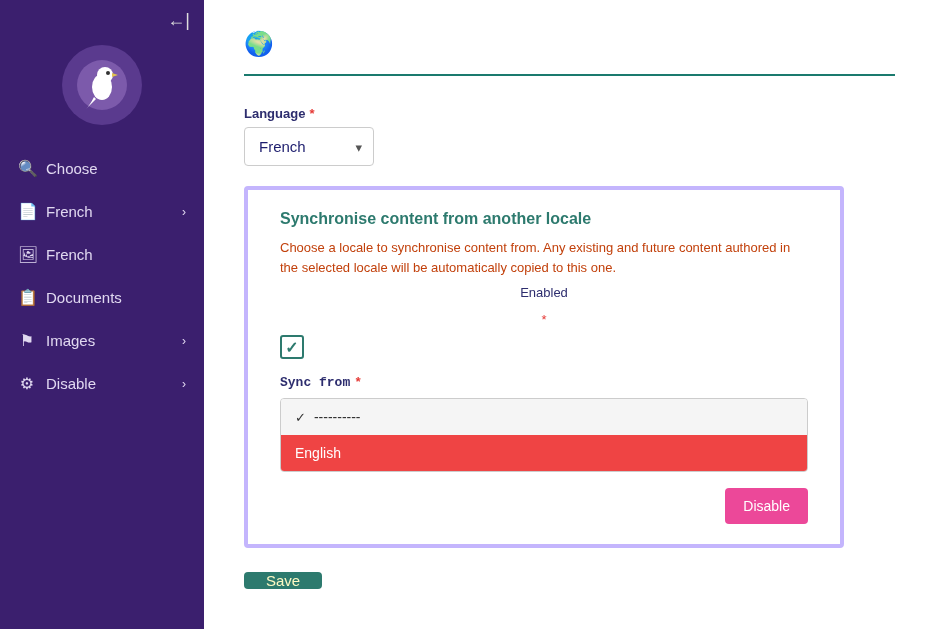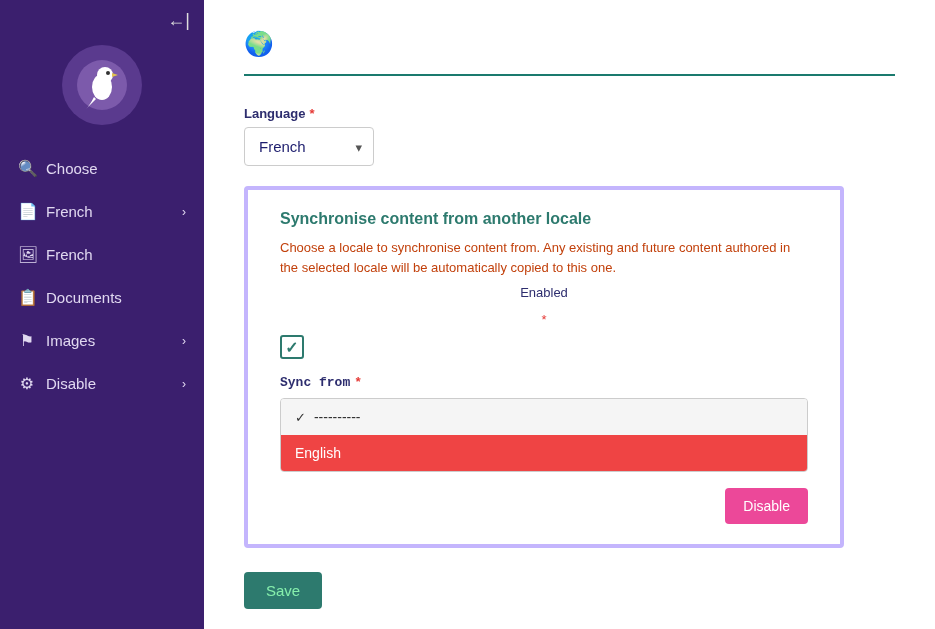--- a/index.html
+++ b/index.html
@@ -237,24 +237,24 @@
       border: none;
       border-radius: 4px;
       padding: 10px 18px;
       font-size: 14px;
       cursor: pointer;
       font-weight: 400;
       text-align: right;
     }
     .save-btn {
       background: #2d7a6e;
-      color: #86efac;
+      color: #fef9c3;
       border: none;
       border-radius: 4px;
-      padding: 10px 22px;
+      padding: 0 22px;
       font-size: 15px;
       cursor: pointer;
       font-weight: 500;
     }
   </style>
 </head>
 <body>
 
 <nav class="sidebar">
   <div class="sidebar-top">

